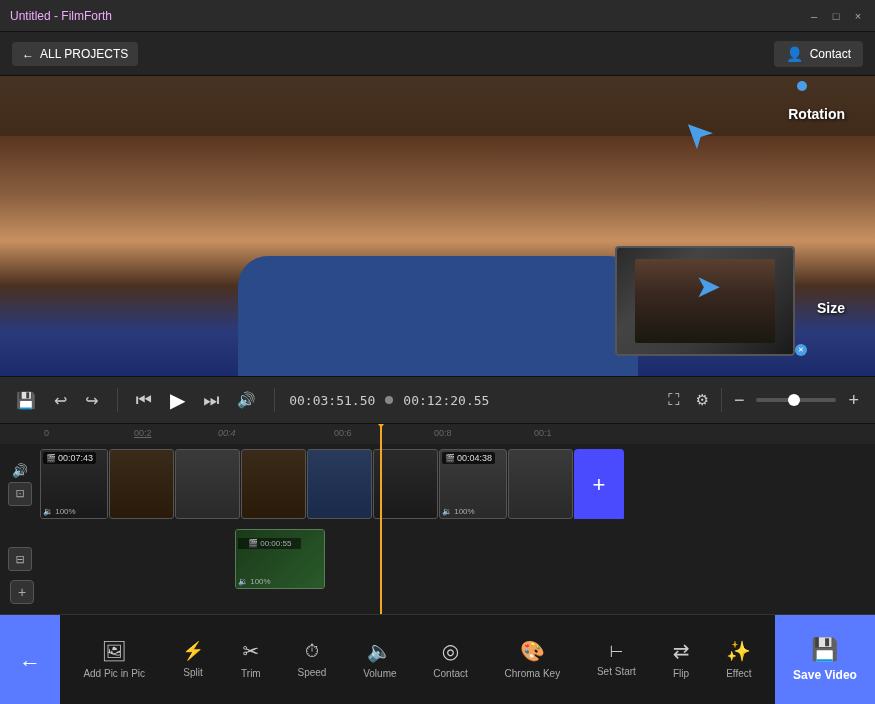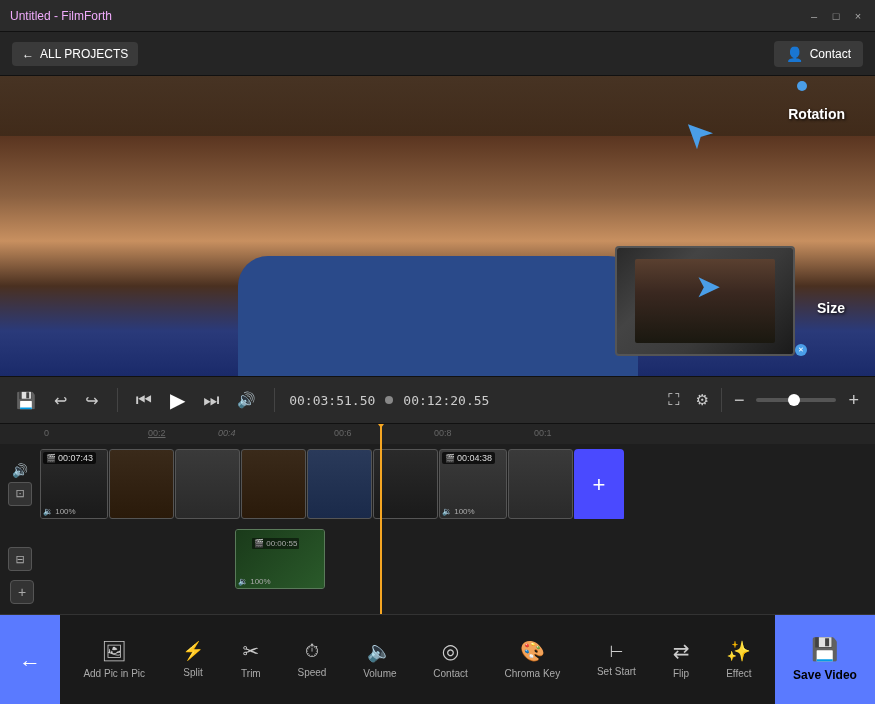--- a/index.html
+++ b/index.html
@@ -447,21 +447,21 @@
       gap: 5px;
       cursor: pointer;
       flex-shrink: 0;
     }
     #save-video-btn .save-icon {
       font-size: 22px;
       color: #fff;
     }
     #save-video-btn .save-label {
       font-size: 12px;
-      color: #000000;
+      color: #ffffff;
       font-weight: bold;
     }
 
     
     .icon-arrow-left::before { content: '←'; }
 
     
     .ruler-container {
       height: 20px;
       background: #252525;
@@ -564,21 +564,21 @@
     </div>
     <button class="transport-btn" style="font-size:18px;">+</button>
   </div>
 </div>
 
 <div id="timeline-area" style="height:200px;position:relative;overflow:hidden;">
 
   <div class="ruler-container">
     <div class="ruler-inner">
       <span class="ruler-time" style="left:0px;">0</span>
-      <span class="ruler-time" style="left:104px;text-decoration:underline;">00:2</span>
+      <span class="ruler-time" style="left:90px;text-decoration:underline;">00:2</span>
       <span class="ruler-time" style="left:174px;font-style:italic;">00:4</span>
       <span class="ruler-time" style="left:290px;">00:6</span>
       <span class="ruler-time" style="left:390px;">00:8</span>
       <span class="ruler-time" style="left:490px;">00:1</span>
     </div>
   </div>
 
   <div id="track1" style="display:flex;align-items:center;height:80px;padding:4px 0 4px 0;position:relative;">
     <div class="track-controls">
       <span style="font-size:13px;color:#888;">🔊</span>
@@ -625,21 +625,21 @@
   </div>
 
   <div id="track2" style="display:flex;align-items:center;height:70px;padding:2px 0 2px 0;position:relative;">
     <div class="track-controls">
       <div style="width:24px;height:24px;background:#333;border:1px solid #555;border-radius:3px;display:flex;align-items:center;justify-content:center;font-size:11px;color:#aaa;">⊟</div>
     </div>
     <div style="flex:1;height:64px;position:relative;">
 
       <div class="pip-clip" style="left:195px;top:2px;width:90px;">
         <div class="pip-clip-inner">
-          <div style="font-size:8px;color:#aaa;background:rgba(0,0,0,0.5);padding:1px 2px;border-radius:1px;display:inline-block;margin-left:14px;">
+          <div style="font-size:8px;color:#aaa;background:rgba(0,0,0,0.5);padding:1px 10px;border-radius:1px;display:inline-block;">
             <span>🎬</span>
             <span>00:00:55</span>
           </div>
           <div style="position:absolute;bottom:2px;left:2px;font-size:8px;color:#aaa;">
             <span>🔉</span>
             <span>100%</span>
           </div>
         </div>
       </div>
     </div>

